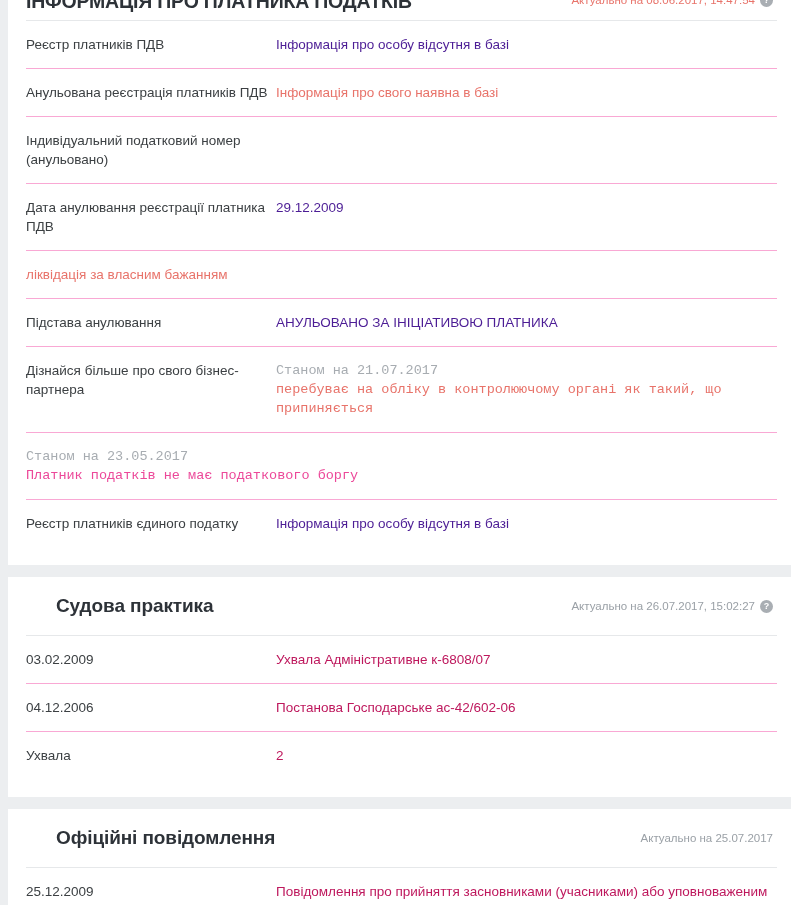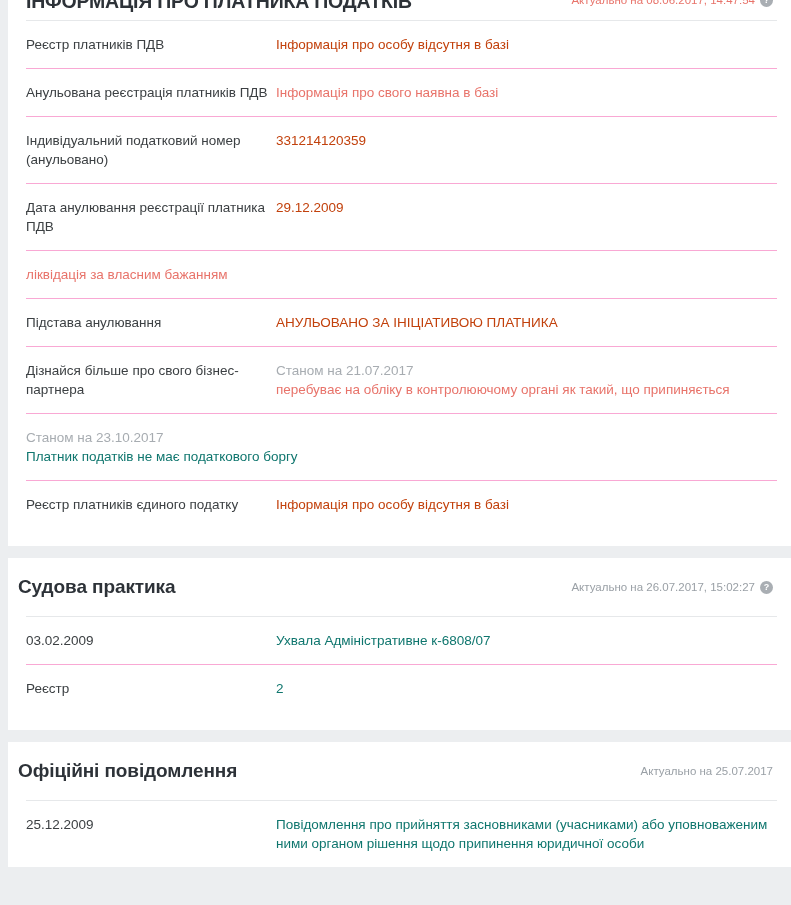--- a/index.html
+++ b/index.html
@@ -40,20 +40,21 @@
   }
   .card-head.first {
     height: 20px;
     padding-left: 18px;
     align-items: flex-start;
   }
   .card-head.section {
     height: 58px;
     align-items: center;
     padding-left: 10px;
+    margin-left: 38px;
   }
 
   .title-main {
     font-size: 19.5px;
     font-weight: bold;
     color: #2d3238;
     letter-spacing: -0.2px;
     line-height: 20px;
     margin-top: -9px;
     white-space: nowrap;
@@ -116,27 +117,27 @@
   }
 
   .row-value {
     flex: 1 1 auto;
     font-size: 13.5px;
     line-height: 19px;
     color: #3c4043;
     word-wrap: break-word;
   }
 
-  .v-dark  { color: #c2410c; }
+  .v-dark  { color: #4c1d95; }
   .v-red   { color: #e8736a; }
-  .v-green { color: #0f766e; }
-  .v-link  { color: #0f766e; cursor: pointer; }
+  .v-green { color: #ec4899; }
+  .v-link  { color: #be185d; cursor: pointer; }
   .v-muted { color: #a7acb1; }
 
-  .stack-line { display: block; }
+  .stack-line { display: block; font-family: Liberation Mono, monospace; }
 
   .pad-bottom { height: 18px; }
 </style>
 </head>
 <body>
 
 <div class="page">
 
   <div class="card">
 
@@ -155,21 +156,20 @@
         <div class="row-value v-dark">Інформація про особу відсутня в базі</div>
       </div>
 
       <div class="row">
         <div class="row-label">Анульована реєстрація платників ПДВ</div>
         <div class="row-value v-red">Інформація про свого наявна в базі</div>
       </div>
 
       <div class="row">
         <div class="row-label">Індивідуальний податковий номер (анульовано)</div>
-        <div class="row-value v-dark">331214120359</div>
       </div>
 
       <div class="row">
         <div class="row-label">Дата анулювання реєстрації платника ПДВ</div>
         <div class="row-value v-dark">29.12.2009</div>
       </div>
 
       <div class="row">
         <div class="row-value v-red">ліквідація за власним бажанням</div>
       </div>
@@ -182,21 +182,21 @@
       <div class="row">
         <div class="row-label">Дізнайся більше про свого бізнес-партнера</div>
         <div class="row-value">
           <span class="stack-line v-muted">Станом на 21.07.2017</span>
           <span class="stack-line v-red">перебуває на обліку в контролюючому органі як такий, що припиняється</span>
         </div>
       </div>
 
       <div class="row">
         <div class="row-value">
-          <span class="stack-line v-muted">Станом на 23.10.2017</span>
+          <span class="stack-line v-muted">Станом на 23.05.2017</span>
           <span class="stack-line v-green">Платник податків не має податкового боргу</span>
         </div>
       </div>
 
       <div class="row">
         <div class="row-label">Реєстр платників єдиного податку</div>
         <div class="row-value v-dark">Інформація про особу відсутня в базі</div>
       </div>
 
     </div>
@@ -215,23 +215,27 @@
       </div>
     </div>
 
     <div class="rows">
 
       <div class="row first-row">
         <div class="row-label">03.02.2009</div>
         <div class="row-value v-link">Ухвала Адміністративне к-6808/07</div>
       </div>
 
-
-      <div class="row">
-        <div class="row-label">Реєстр</div>
+      <div class="row">
+        <div class="row-label">04.12.2006</div>
+        <div class="row-value v-link">Постанова Господарське ас-42/602-06</div>
+      </div>
+
+      <div class="row">
+        <div class="row-label">Ухвала</div>
         <div class="row-value v-link">2</div>
       </div>
 
     </div>
     <div class="pad-bottom"></div>
   </div>
 
   <div class="card-gap"></div>
 
   <div class="card">

